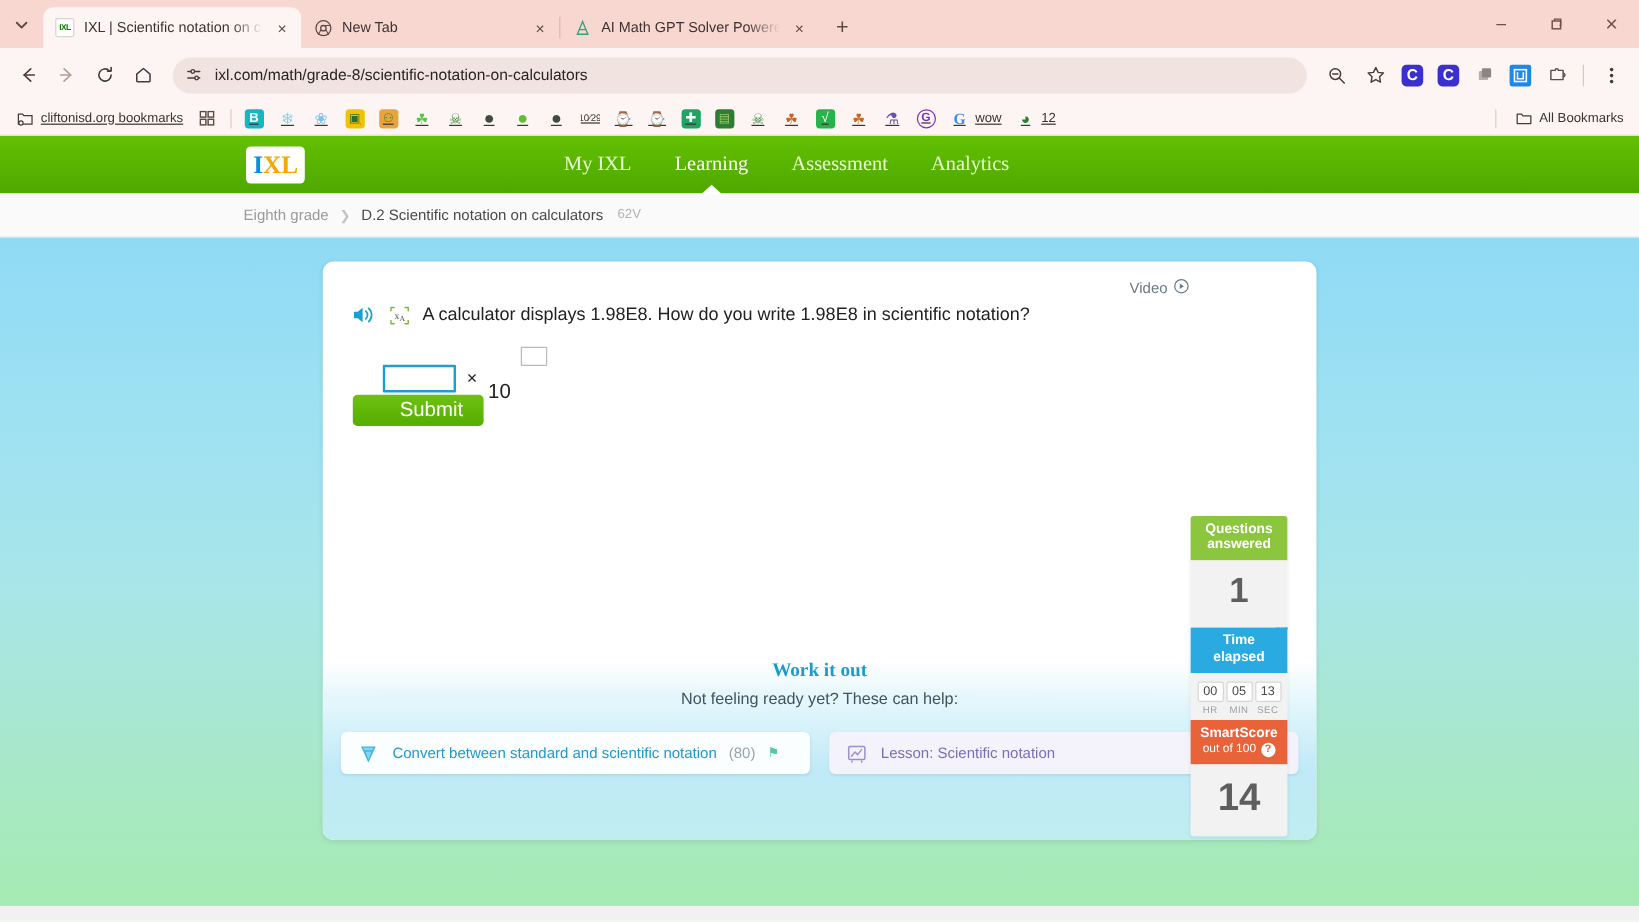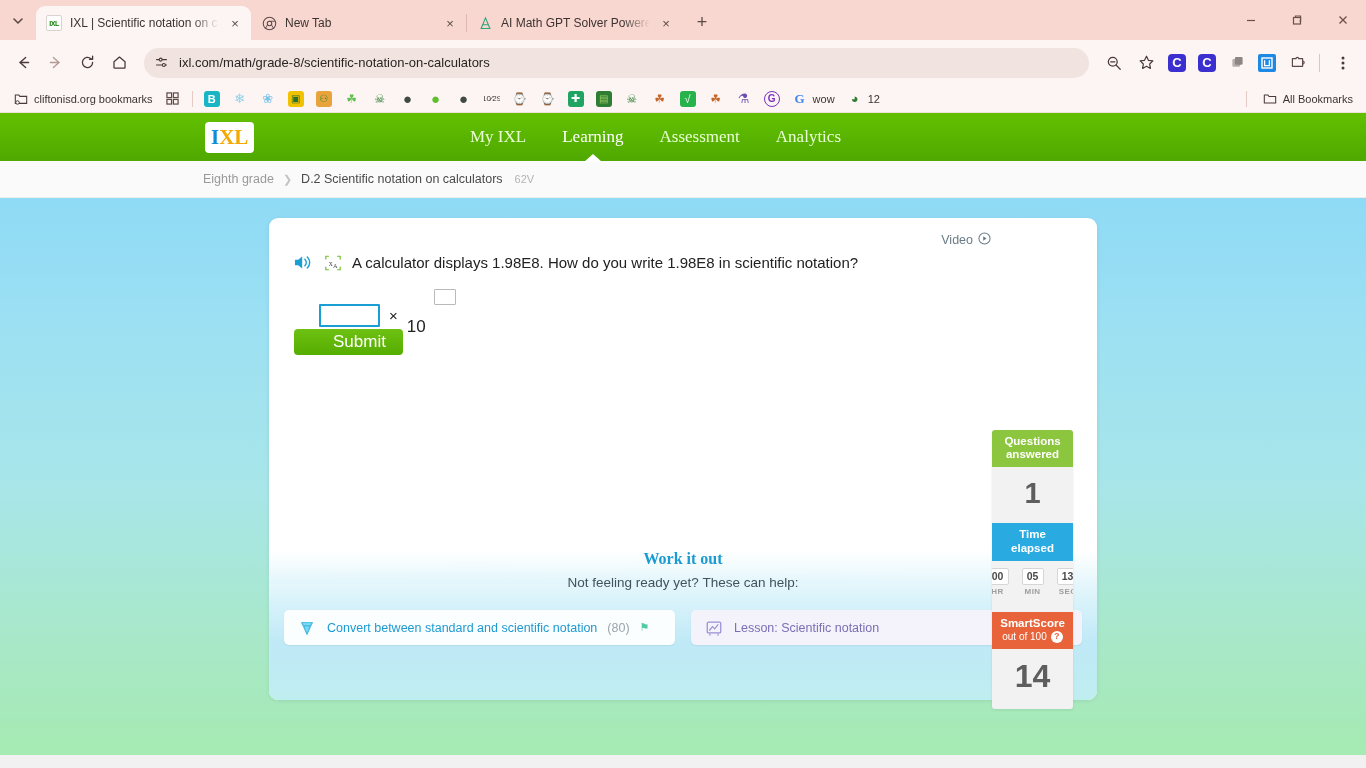--- a/index.html
+++ b/index.html
@@ -91,20 +91,21 @@
     width: 18px; height: 18px; border-radius: 4px;
     display: flex; align-items: center; justify-content: center;
     font-size: 13px; font-weight: bold; color: #fff;
   }
   .tb-divider { width: 1px; height: 18px; background: #e0c4be; margin: 0 6px; }
 
   .bookmarks {
     height: 28px; background: #fdf5f3; display: flex; align-items: center;
     padding: 0 8px; gap: 2px; font-size: 11px; color: #3c3330; position: relative;
     border-bottom: 1px solid #f0e0dc;
+    text-decoration: underline;
   }
   .bm {
     display: flex; align-items: center; gap: 5px; padding: 2px 5px;
     border-radius: 4px; cursor: pointer; white-space: nowrap;
   }
   .bm-ico {
     width: 16px; height: 16px; flex: 0 0 16px; display: flex;
     align-items: center; justify-content: center; font-size: 12px;
     border-radius: 3px; overflow: hidden;
   }
@@ -264,22 +265,22 @@
   }
   .sp-value {
     background: #f2f2f2; color: #5e5e5e; font-size: 29px; font-weight: bold;
     padding: 10px 0 13px;
   }
   .sp-head-blue {
     background: #29abe2; color: #fff; font-size: 11.5px; font-weight: bold;
     padding: 5px 2px 6px; line-height: 1.15;
   }
   .timer-wrap {
-    background: #f2f2f2; padding: 7px 4px 16px;
-    display: flex; justify-content: center; gap: 13px; font-weight: bold;
+    background: #f2f2f2; padding: 7px 4px 4px;
+    display: flex; justify-content: center; gap: 2px;
   }
   .timer-cell { display: flex; flex-direction: column; align-items: center; gap: 2px; }
   .timer-box {
     width: 22px; height: 17px; background: #fff; border: 1px solid #d6d6d6;
     border-radius: 2px; display: flex; align-items: center; justify-content: center;
     font-size: 10.5px; color: #4a4a4a;
   }
   .timer-lbl { font-size: 8px; color: #9e9e9e; letter-spacing: 0.4px; }
   .sp-head-orange {
     background: #e8633a; color: #fff; font-size: 11.5px; font-weight: bold;

